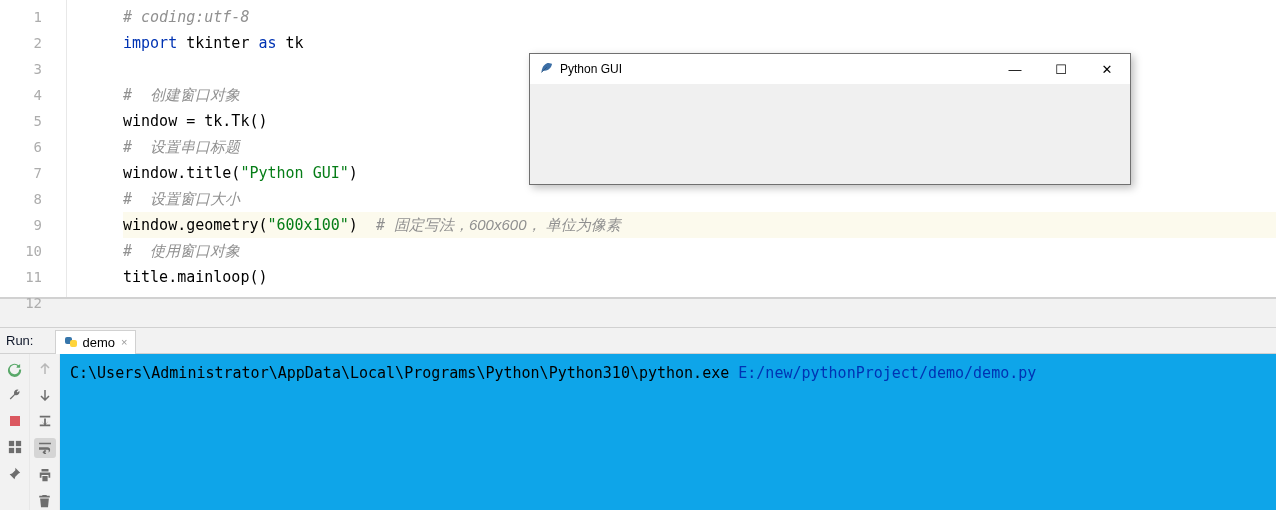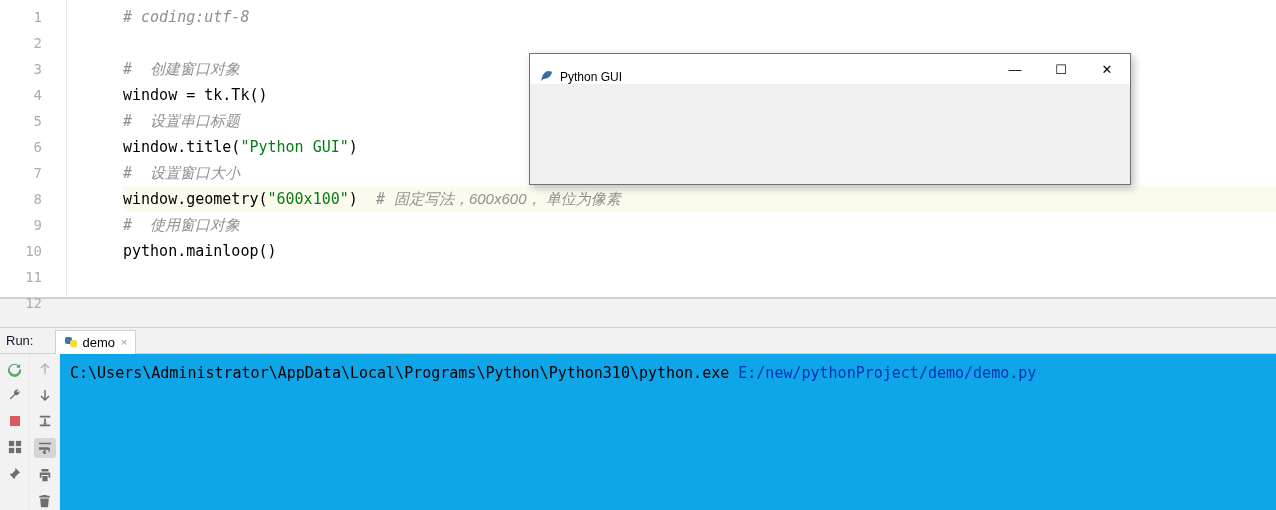--- a/index.html
+++ b/index.html
@@ -180,21 +180,21 @@
       height: 132px;
       background: #f0f0f0;
       border: 1px solid #707070;
       box-shadow: 3px 3px 8px rgba(0,0,0,0.25);
       z-index: 100;
     }
     .tk-titlebar {
       height: 30px;
       background: #fff;
       display: flex;
-      align-items: flex-end;
+      align-items: center;
       padding-left: 8px;
       font-family: "Segoe UI", sans-serif;
       font-size: 12px;
     }
     .tk-feather {
       width: 14px;
       height: 14px;
       margin-right: 8px;
       position: relative;
     }
@@ -226,29 +226,30 @@
     <div class="gutter-line">6</div>
     <div class="gutter-line">7</div>
     <div class="gutter-line">8</div>
     <div class="gutter-line">9</div>
     <div class="gutter-line">10</div>
     <div class="gutter-line">11</div>
     <div class="gutter-line">12</div>
   </div>
   <div class="code-area">
     <div class="code-line"><span class="cm"># coding:utf-8</span></div>
+    <div class="code-line"><span class="kw">import</span><span class="ident"> tkinter </span><span class="kw">as</span><span class="ident"> tk</span></div>
     <div class="code-line"></div>
     <div class="code-line"><span class="cm">#  </span><span class="cm-cn">创建窗口对象</span></div>
     <div class="code-line"><span class="ident">window = tk.Tk()</span></div>
     <div class="code-line"><span class="cm">#  </span><span class="cm-cn">设置串口标题</span></div>
     <div class="code-line"><span class="ident">window.title(</span><span class="str">"Python GUI"</span><span class="ident">)</span></div>
     <div class="code-line"><span class="cm">#  </span><span class="cm-cn">设置窗口大小</span></div>
     <div class="code-line highlighted"><span class="ident">window.geometry(</span><span class="str">"600x100"</span><span class="ident">)</span><span class="caret">  </span><span class="cm"># </span><span class="cm-cn">固定写法，600x600， 单位为像素</span></div>
     <div class="code-line"><span class="cm">#  </span><span class="cm-cn">使用窗口对象</span></div>
-    <div class="code-line"><span class="ident">python.mainloop()</span></div>
+    <div class="code-line"><span class="ident">title.mainloop()</span></div>
   </div>
 </div>
 
 <div class="separator"></div>
 
 <div class="run-header">
   <span class="run-label">Run:</span>
   <div class="run-tab">
     <span class="py-icon"></span>
     <span>demo</span>

